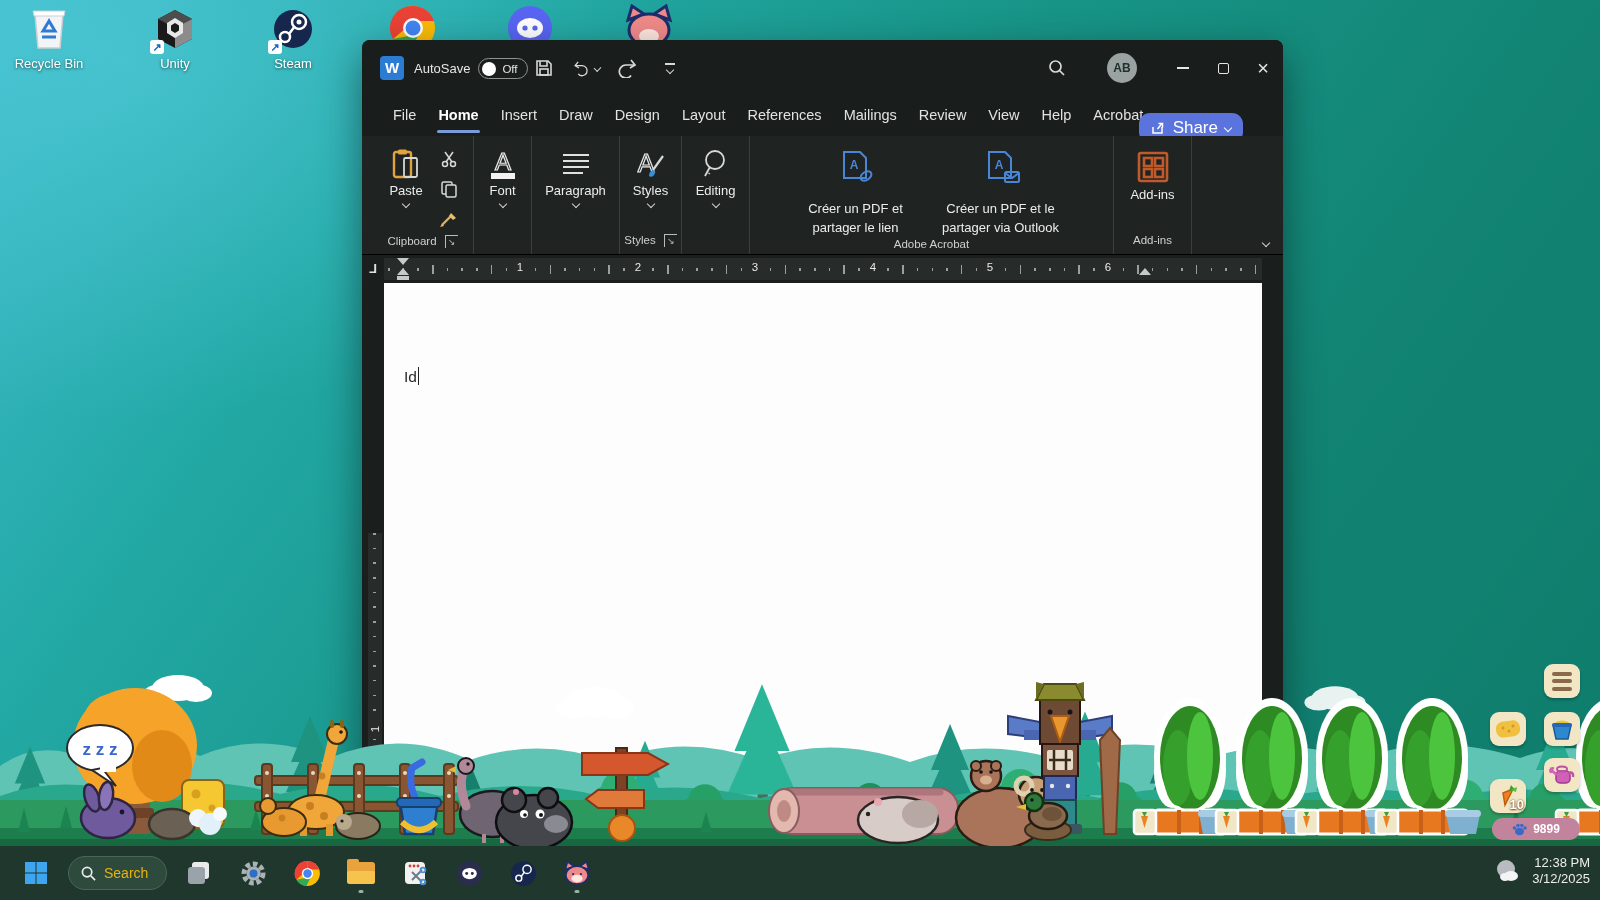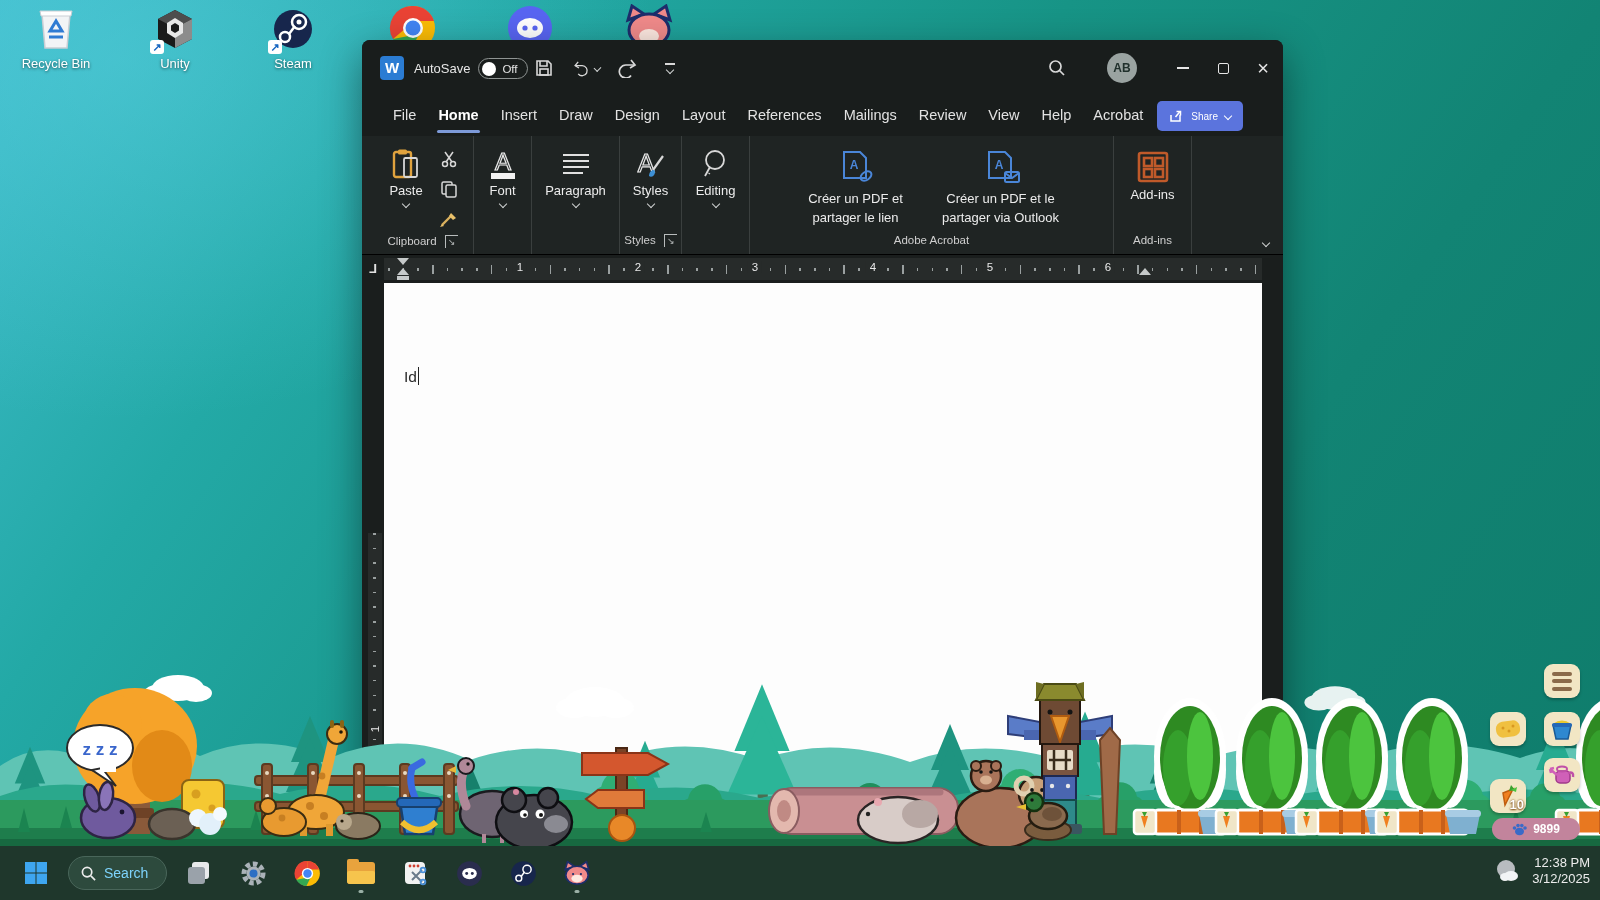--- a/index.html
+++ b/index.html
@@ -35,39 +35,39 @@
     display:flex; align-items:center; justify-content:center; margin:0 26px 0 30px; }
   .winctl { width:40px; height:40px; display:flex; align-items:center; justify-content:center; color:#e6e6e6; }
   .minbar { width:12px; height:2px; background:#e6e6e6; }
   .maxbox { width:11px; height:11px; border:1.6px solid #e6e6e6; border-radius:2px; }
   .closex { font-size:20px; line-height:20px; }
   
   .menubar { position:relative; height:40px; background:#191d1c; display:flex; align-items:center; padding-left:20px; }
   .mtab { padding:0 11px; font-size:14.5px; color:#e2e2e2; height:40px; line-height:38px; position:relative; cursor:default; }
   .mtab.active { color:#ffffff; font-weight:bold; }
   .mtab.active::after { content:""; position:absolute; left:10px; right:10px; bottom:3px; height:3px; border-radius:2px; background:#7d9ad8; }
-  .sharebtn { position:absolute; right:40px; top:5px; height:30px; background:#5b74dd; border-radius:5px; color:#fff;
-    display:flex; align-items:center; gap:7px; padding:0 12px; font-size:10px; }
+  .sharebtn { position:absolute; right:40px; top:17px; height:30px; background:#5b74dd; border-radius:11px; color:#fff;
+    display:flex; align-items:center; gap:7px; padding:0 12px; font-size:17px; }
   .sharebtn .chev { border-color:#fff; }
   
   .ribbon { position:relative; height:119px; background:#1f2423; border-bottom:1px solid #000; display:flex; padding-left:10px; }
   .rgroup { display:flex; flex-direction:column; border-right:1px solid #3a3f3e; }
   .rgroup .content { flex:1; display:flex; align-items:flex-start; padding-top:8px; }
   .rgroup .glabel { height:24px; font-size:11.5px; color:#cfcfcf; display:flex; align-items:center; justify-content:center; gap:8px; padding-bottom:4px; }
   .bigbtn { width:56px; display:flex; flex-direction:column; align-items:center; gap:3px; padding-top:2px; color:#ececec; font-size:13px; }
   .bigbtn .bicon { height:34px; display:flex; align-items:flex-end; justify-content:center; }
   .chev { width:6px; height:6px; border-right:1.6px solid #cfd2d2; border-bottom:1.6px solid #cfd2d2;
     display:inline-block; transform:rotate(45deg); }
   .smallcol { display:flex; flex-direction:column; gap:4px; padding:2px 6px 0 0; }
   .smallbtn { width:30px; height:26px; display:flex; align-items:center; justify-content:center; }
   .launcher { position:relative; width:13px; height:13px; border-left:1.4px solid #b8bcbc; border-top:1.4px solid #b8bcbc;
     font-size:9px; color:#b8bcbc; line-height:13px; text-align:center; }
   .acrobtn { display:flex; flex-direction:column; align-items:center; color:#ececec; font-size:13px; padding:0 8px; text-align:center; }
   .acrobtn .bicon { height:40px; display:flex; align-items:flex-end; }
-  .acrobtn .t { width:118px; line-height:1.45; margin-top:4px; }
+  .acrobtn .t { width:118px; line-height:1.45; margin-top:14px; }
   .collapse { position:absolute; right:14px; bottom:8px; }
   
   .rulerrow { position:relative; height:28px; background:#1a1e1d; }
   .tabsel { position:absolute; left:2px; top:3px; width:18px; height:21px; color:#e0e0e0; font-size:13px; font-weight:bold;
     display:flex; align-items:center; justify-content:center; transform:scaleX(-1); }
   .hruler { position:absolute; left:22px; top:3px; width:878px; height:22px; background:#272b2a; }
   .hticks-s { position:absolute; left:0; right:0; top:10px; height:3px;
     background:repeating-linear-gradient(90deg, #9aa0a0 0 1.5px, transparent 1.5px 14.69px); background-position-x:4px; }
   .hticks-m { position:absolute; left:0; right:0; top:7px; height:9px;
     background:repeating-linear-gradient(90deg, #9aa0a0 0 1.5px, transparent 1.5px 58.75px); background-position-x:48px; }
@@ -95,36 +95,36 @@
   .hambars i { width:20px; height:4px; background:#8a6a4a; border-radius:2px; }
   .carrotnum { position:absolute; right:2px; bottom:1px; color:#fff; font-weight:bold; font-size:13px;
     text-shadow:0 0 2px #7a4a10, 0 1px 2px #7a4a10; }
   .pawpill { position:absolute; left:1492px; top:818px; width:88px; height:22px; background:#c2849c; border-radius:11px;
     display:flex; align-items:center; justify-content:center; gap:6px; color:#fff; font-weight:bold; font-size:12px; }
   
   .taskbar { position:absolute; left:0; top:846px; width:1600px; height:54px; background:#1f372c; z-index:5; }
   .tb-items { position:absolute; left:14px; top:0; height:54px; display:flex; align-items:center; gap:10px; }
   .tbbtn { width:44px; height:44px; display:flex; align-items:center; justify-content:center; border-radius:6px; position:relative; }
   .searchpill { height:34px; border-radius:17px; background:#2d4a3d; border:1px solid #49665a; display:flex; align-items:center;
-    gap:8px; padding:0 18px 0 12px; color:#7dd3fc; font-size:14px; }
+    gap:8px; padding:0 18px 0 12px; color:#eab308; font-size:14px; }
   .rundot { position:absolute; bottom:2px; left:50%; transform:translateX(-50%); width:5px; height:3px; border-radius:2px; background:#9ab0a6; }
   .tray { position:absolute; right:10px; top:0; height:50px; display:flex; align-items:center; gap:10px; }
   .clock { text-align:right; color:#ececec; font-size:13px; line-height:16px; }
   .foldic { width:28px; height:22px; position:relative; }
   .foldic .back { position:absolute; inset:0; background:#e8a33d; border-radius:3px; }
   .foldic .tabb { position:absolute; left:0; top:-3px; width:12px; height:6px; background:#e8a33d; border-radius:2px 2px 0 0; }
   .foldic .front { position:absolute; left:0; right:0; bottom:0; height:13px; background:#f6c44d; border-radius:2px 2px 3px 3px; }
   .foldic .slip { position:absolute; left:4px; bottom:2px; width:14px; height:8px; background:#7fd0e8; border-radius:1px; }
 </style>
 </head>
 <body>
 
 <div class="stage">
 
-  <div class="dicon" style="left:8px; top:6px;">
+  <div class="dicon" style="left:1px; top:6px;">
     <div class="ic">
       <svg width="46" height="46" viewBox="0 0 46 46">
         <polygon points="9,8 37,8 34,42 12,42" fill="#f2f4f6" stroke="#c9ced4" stroke-width="1.5"></polygon>
         <polygon points="7,5 39,5 38,10 8,10" fill="#ffffff" stroke="#c9ced4" stroke-width="1"></polygon>
         <g stroke="#2f7bd3" stroke-width="3" fill="none">
           <path d="M23 15 L17 25 L29 25 Z"></path>
           <path d="M16 31 L30 31"></path>
         </g>
       </svg>
     </div>

